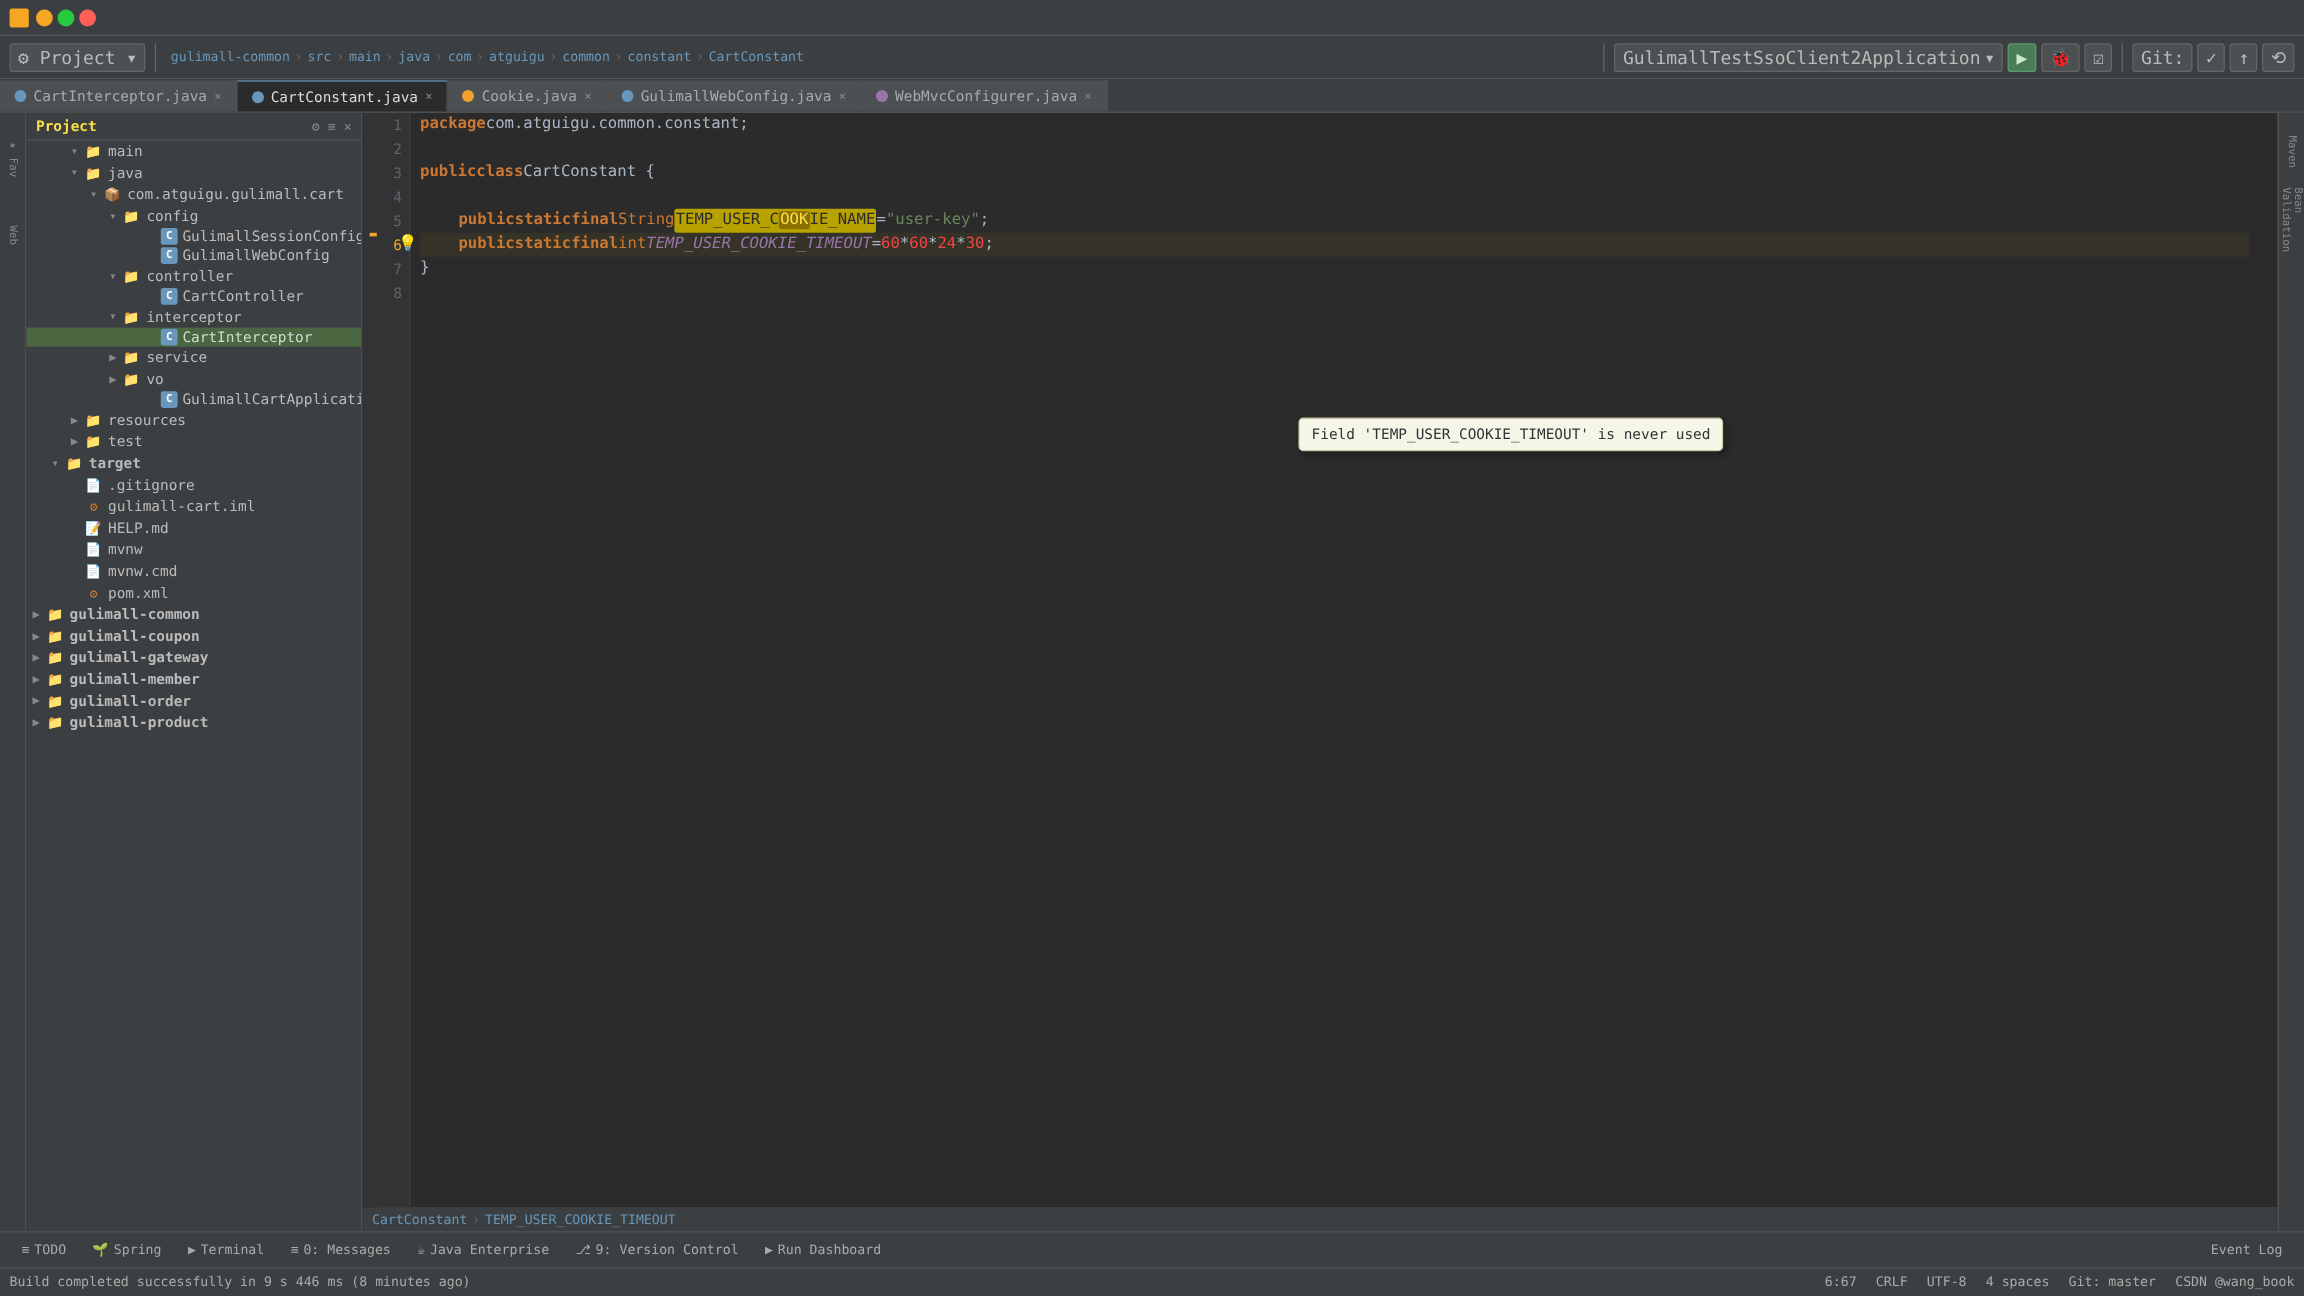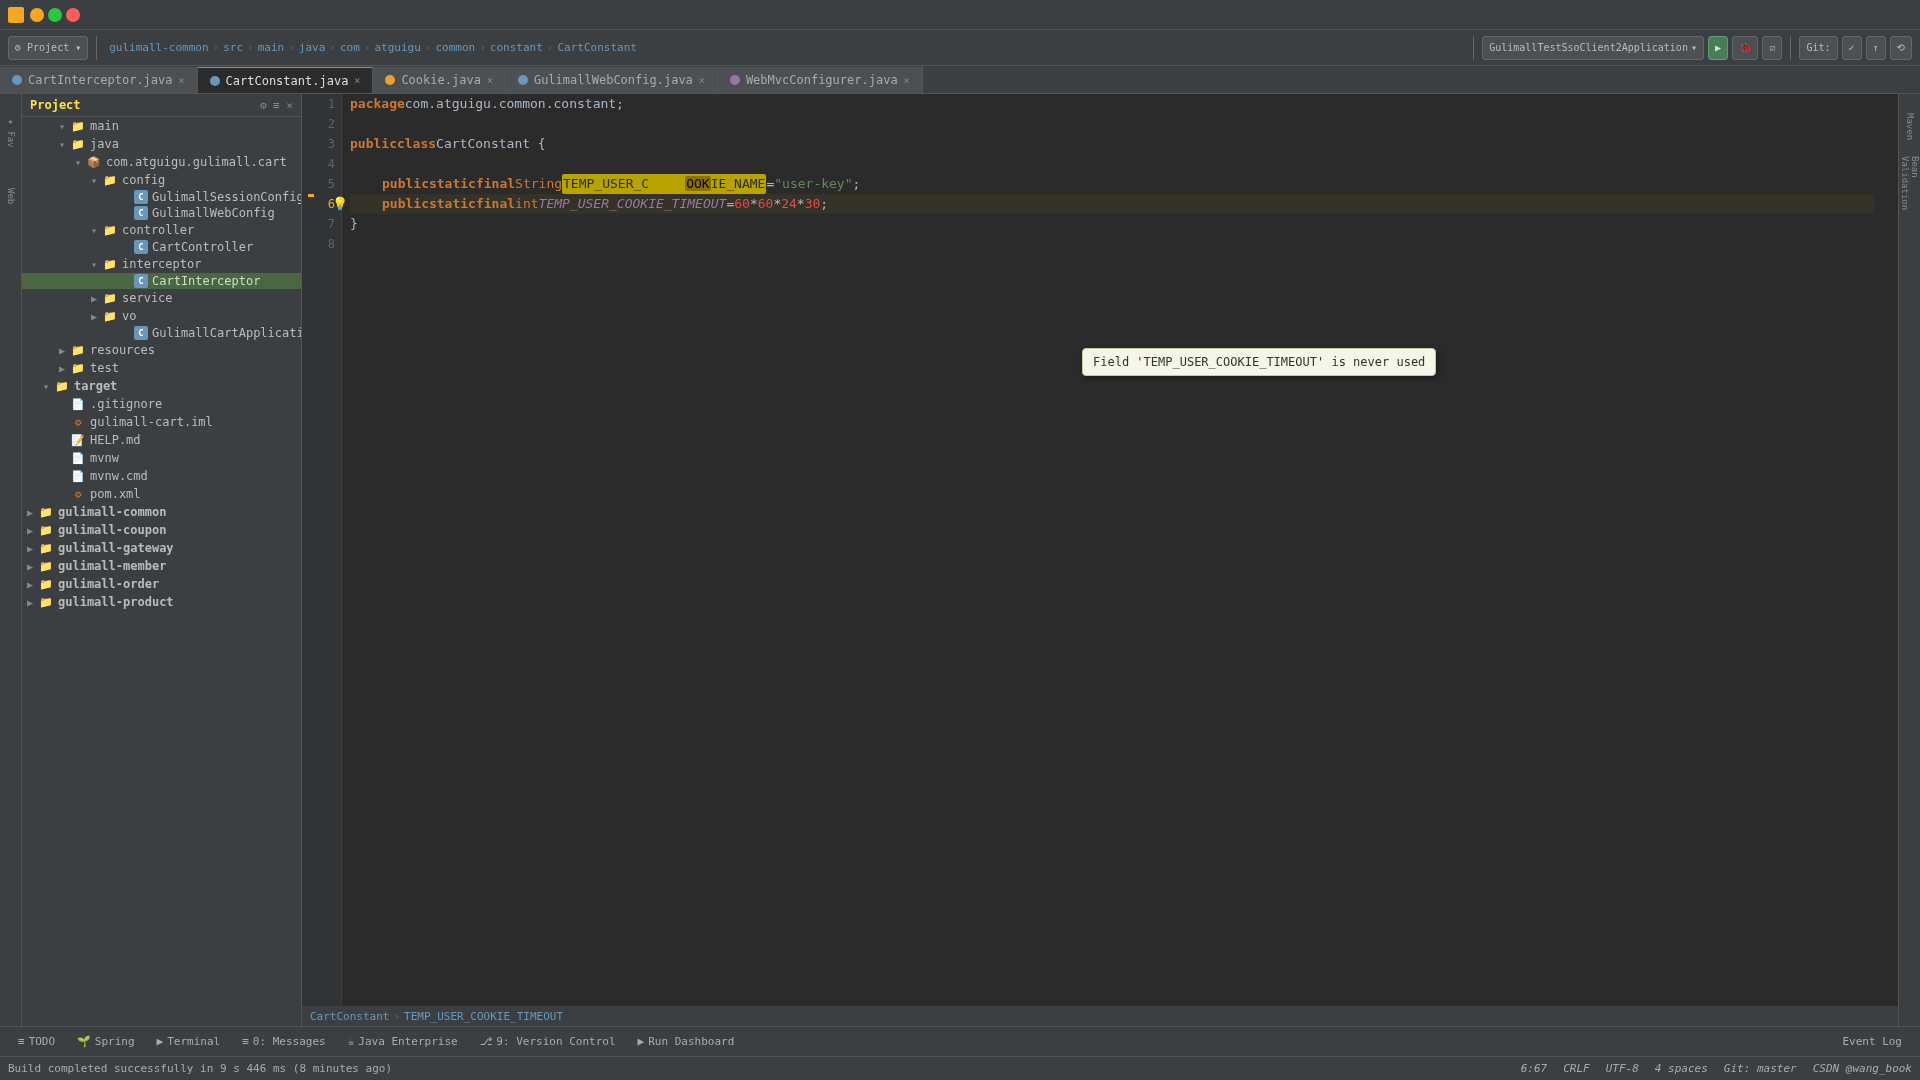--- a/index.html
+++ b/index.html
@@ -85,21 +85,21 @@
       border-bottom: 1px solid #555;
       gap: 4px;
     }
     .tool-btn {
       height: 24px;
       padding: 0 6px;
       background: #4c5052;
       border: 1px solid #666;
       border-radius: 3px;
       color: #bbbbbb;
-      font-size: 10px;
+      font-size: 15px;
       cursor: pointer;
       display: flex;
       align-items: center;
       gap: 3px;
     }
     .tool-sep { width: 1px; height: 24px; background: #666; margin: 0 4px; }
     .run-btn { background: #4a7c59; border-color: #5a9c6e; color: #cce8cc; }
 
     
     #tab-bar {
@@ -192,21 +192,21 @@
     }
     .code-line { height: 20px; white-space: nowrap; display: flex; align-items: center; }
     .kw { color: #cc7832; font-weight: bold; }
     .kw2 { color: #cc7832; }
     .str { color: #6a8759; }
     .num { color: #ef4444; }
     .cls { color: #a9b7c6; }
     .field { color: #9876aa; font-style: italic; }
     .op { color: #a9b7c6; }
     .hl-yellow { background: #b8a200; color: #2b2b2b; border-radius: 2px; padding: 0 1px; }
-    .hl-yellow2 { background: #8a7000; color: #000000; border-radius: 2px; padding: 0 1px; margin-left: 36px; }
+    .hl-yellow2 { background: #8a7000; color: #fde047; border-radius: 2px; padding: 0 1px; }
     .warning-line { background: rgba(255, 200, 0, 0.05); }
 
     
     #tooltip {
       position: absolute;
       left: 780px;
       top: 254px;
       background: #f5f5e8;
       border: 1px solid #c8c8a0;
       border-radius: 4px;
@@ -230,21 +230,21 @@
       height: 24px;
       background: #3c3f41;
       border-top: 1px solid #555;
       display: flex;
       align-items: center;
       padding: 0 8px;
       font-size: 11px;
       color: #aaa;
       gap: 16px;
     }
-    .status-right { margin-left: auto; display: flex; gap: 16px; font-style: italic; }
+    .status-right { margin-left: auto; display: flex; gap: 16px; }
 
     
     #bottom-bar {
       height: 30px;
       background: #3c3f41;
       border-top: 1px solid #555;
       display: flex;
       align-items: center;
       padding: 0 8px;
       font-size: 11px;

